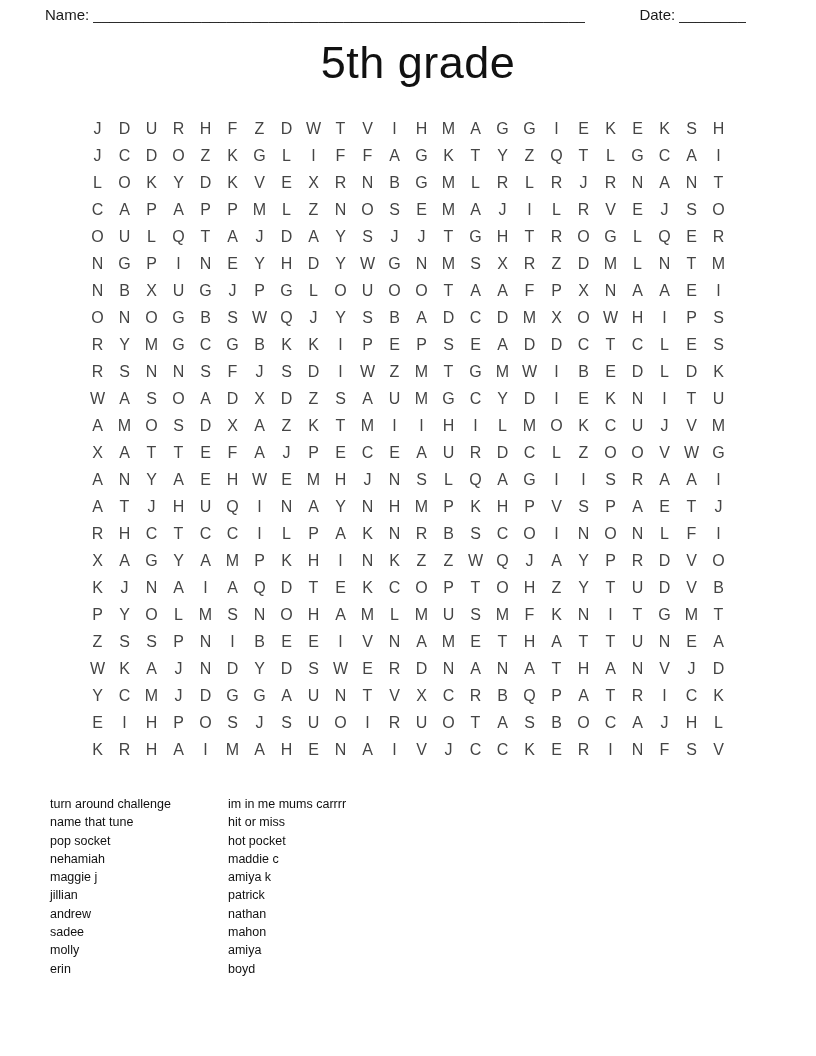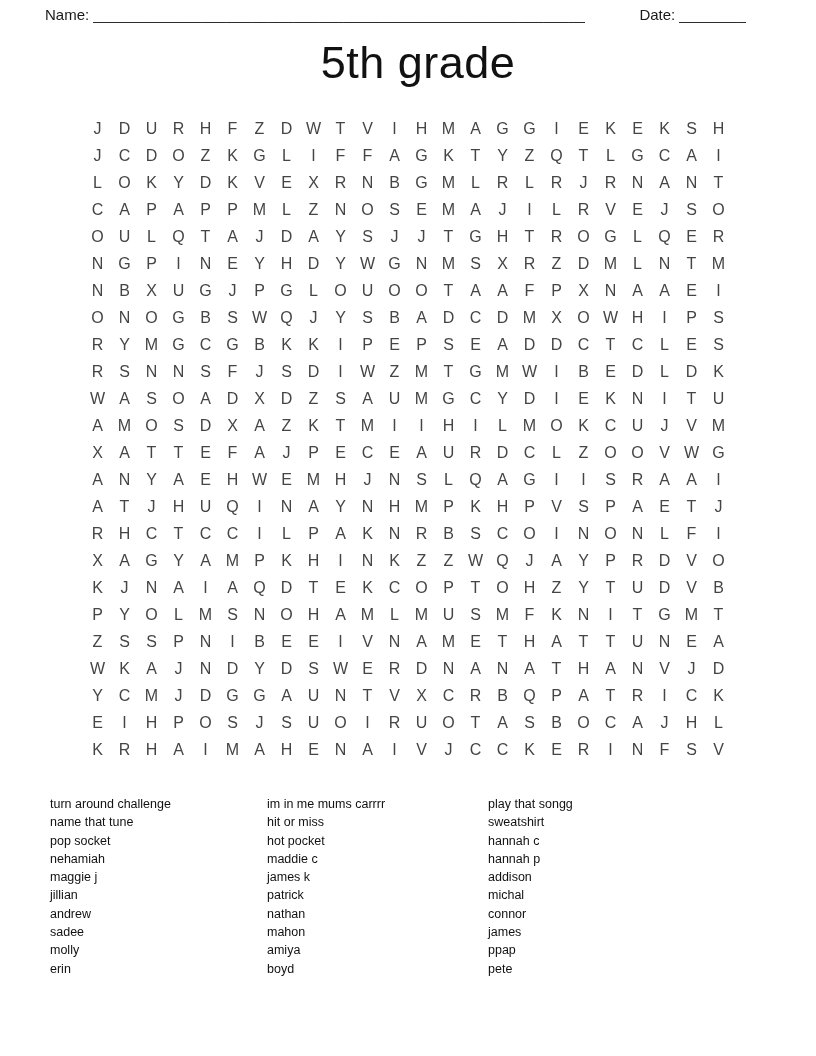--- a/index.html
+++ b/index.html
@@ -50,21 +50,20 @@
     display: flex;
     align-items: center;
     justify-content: center;
     font-size: 16px;
     color: #454545;
   }
   .word-list {
     margin-top: 32px;
     padding-left: 50px;
     display: flex;
-    gap: 39px;
   }
   .word-col { display: flex; flex-direction: column; }
   .word-col:nth-child(1) { width: 178px; }
   .word-col:nth-child(2) { width: 182px; }
   .word-col:nth-child(3) { width: 180px; }
   .word-col:nth-child(4) { width: 180px; }
   .word-item {
     font-size: 12.5px;
     line-height: 18.3px;
     color: #111;
@@ -724,32 +723,20 @@
       <div class="word-item">andrew</div>
       <div class="word-item">sadee</div>
       <div class="word-item">molly</div>
       <div class="word-item">erin</div>
     </div>
     <div class="word-col">
       <div class="word-item">im in me mums carrrr</div>
       <div class="word-item">hit or miss</div>
       <div class="word-item">hot pocket</div>
       <div class="word-item">maddie c</div>
-      <div class="word-item">james k</div>
+      <div class="word-item">amiya k</div>
       <div class="word-item">patrick</div>
       <div class="word-item">nathan</div>
       <div class="word-item">mahon</div>
       <div class="word-item">amiya</div>
       <div class="word-item">boyd</div>
     </div>
-    <div class="word-col">
-      <div class="word-item">play that songg</div>
-      <div class="word-item">sweatshirt</div>
-      <div class="word-item">hannah c</div>
-      <div class="word-item">hannah p</div>
-      <div class="word-item">addison</div>
-      <div class="word-item">michal</div>
-      <div class="word-item">connor</div>
-      <div class="word-item">james</div>
-      <div class="word-item">ppap</div>
-      <div class="word-item">pete</div>
-    </div>
   </div>
 
 </body></html>

